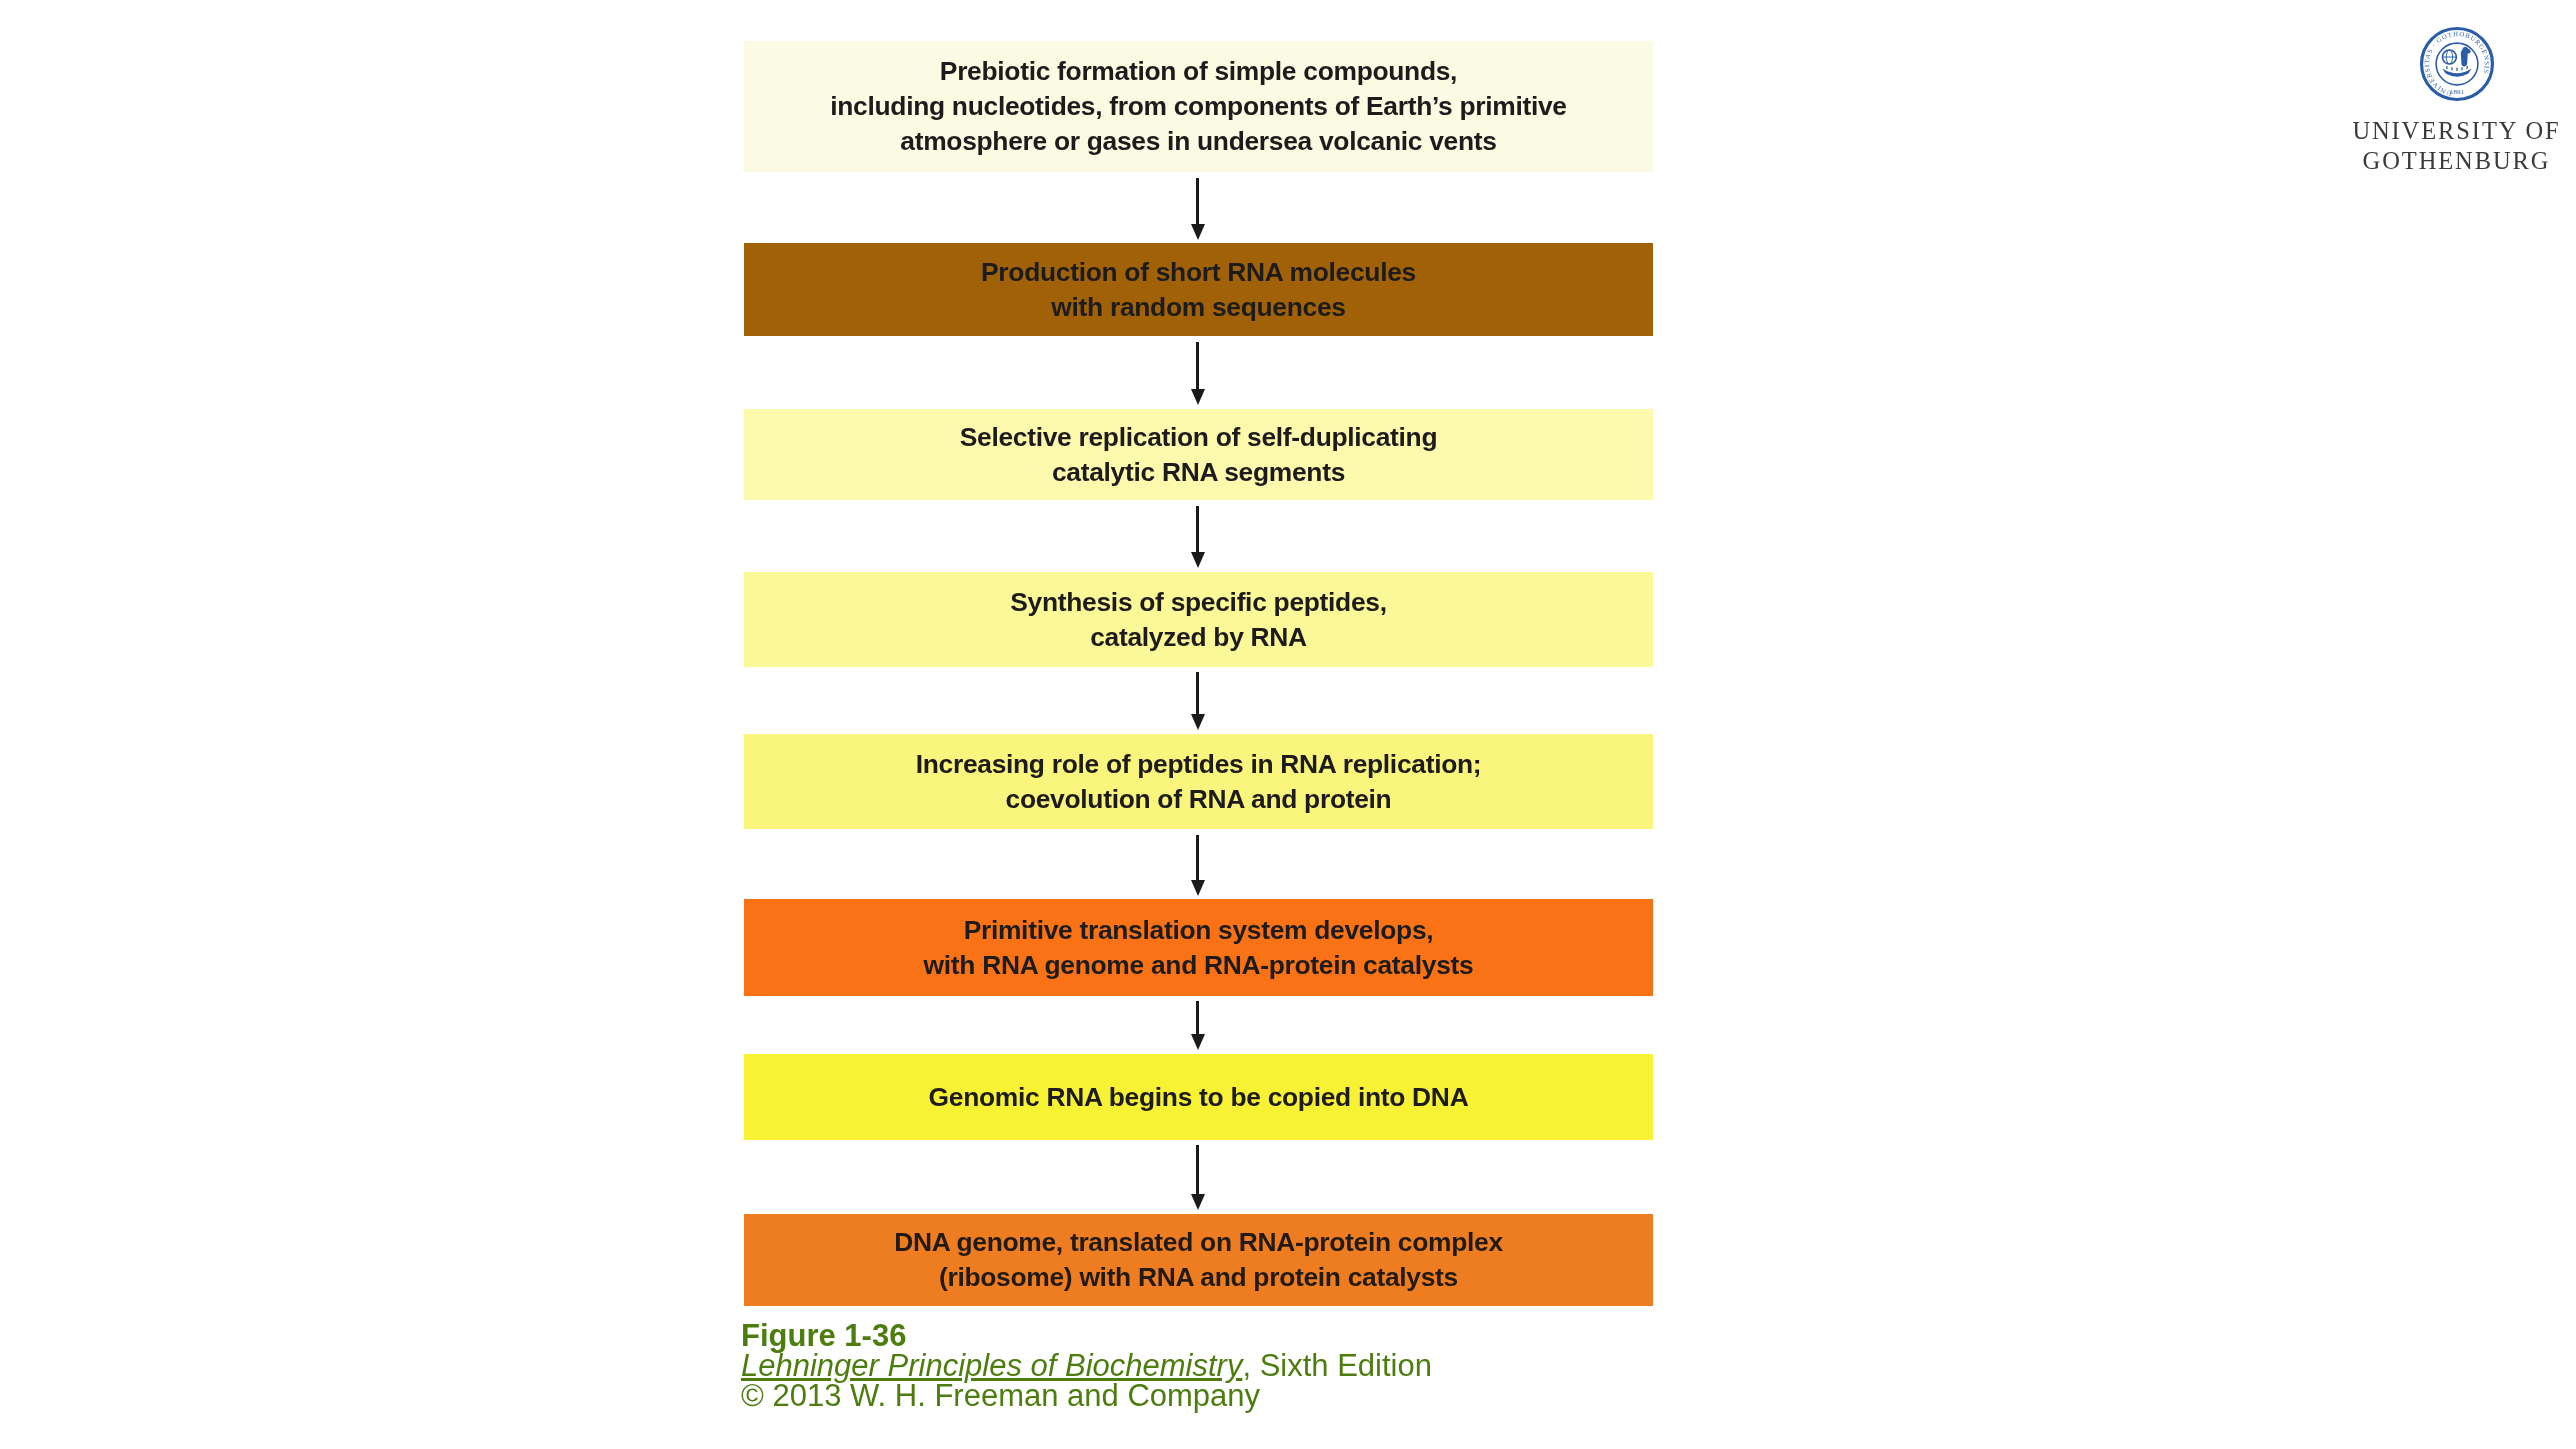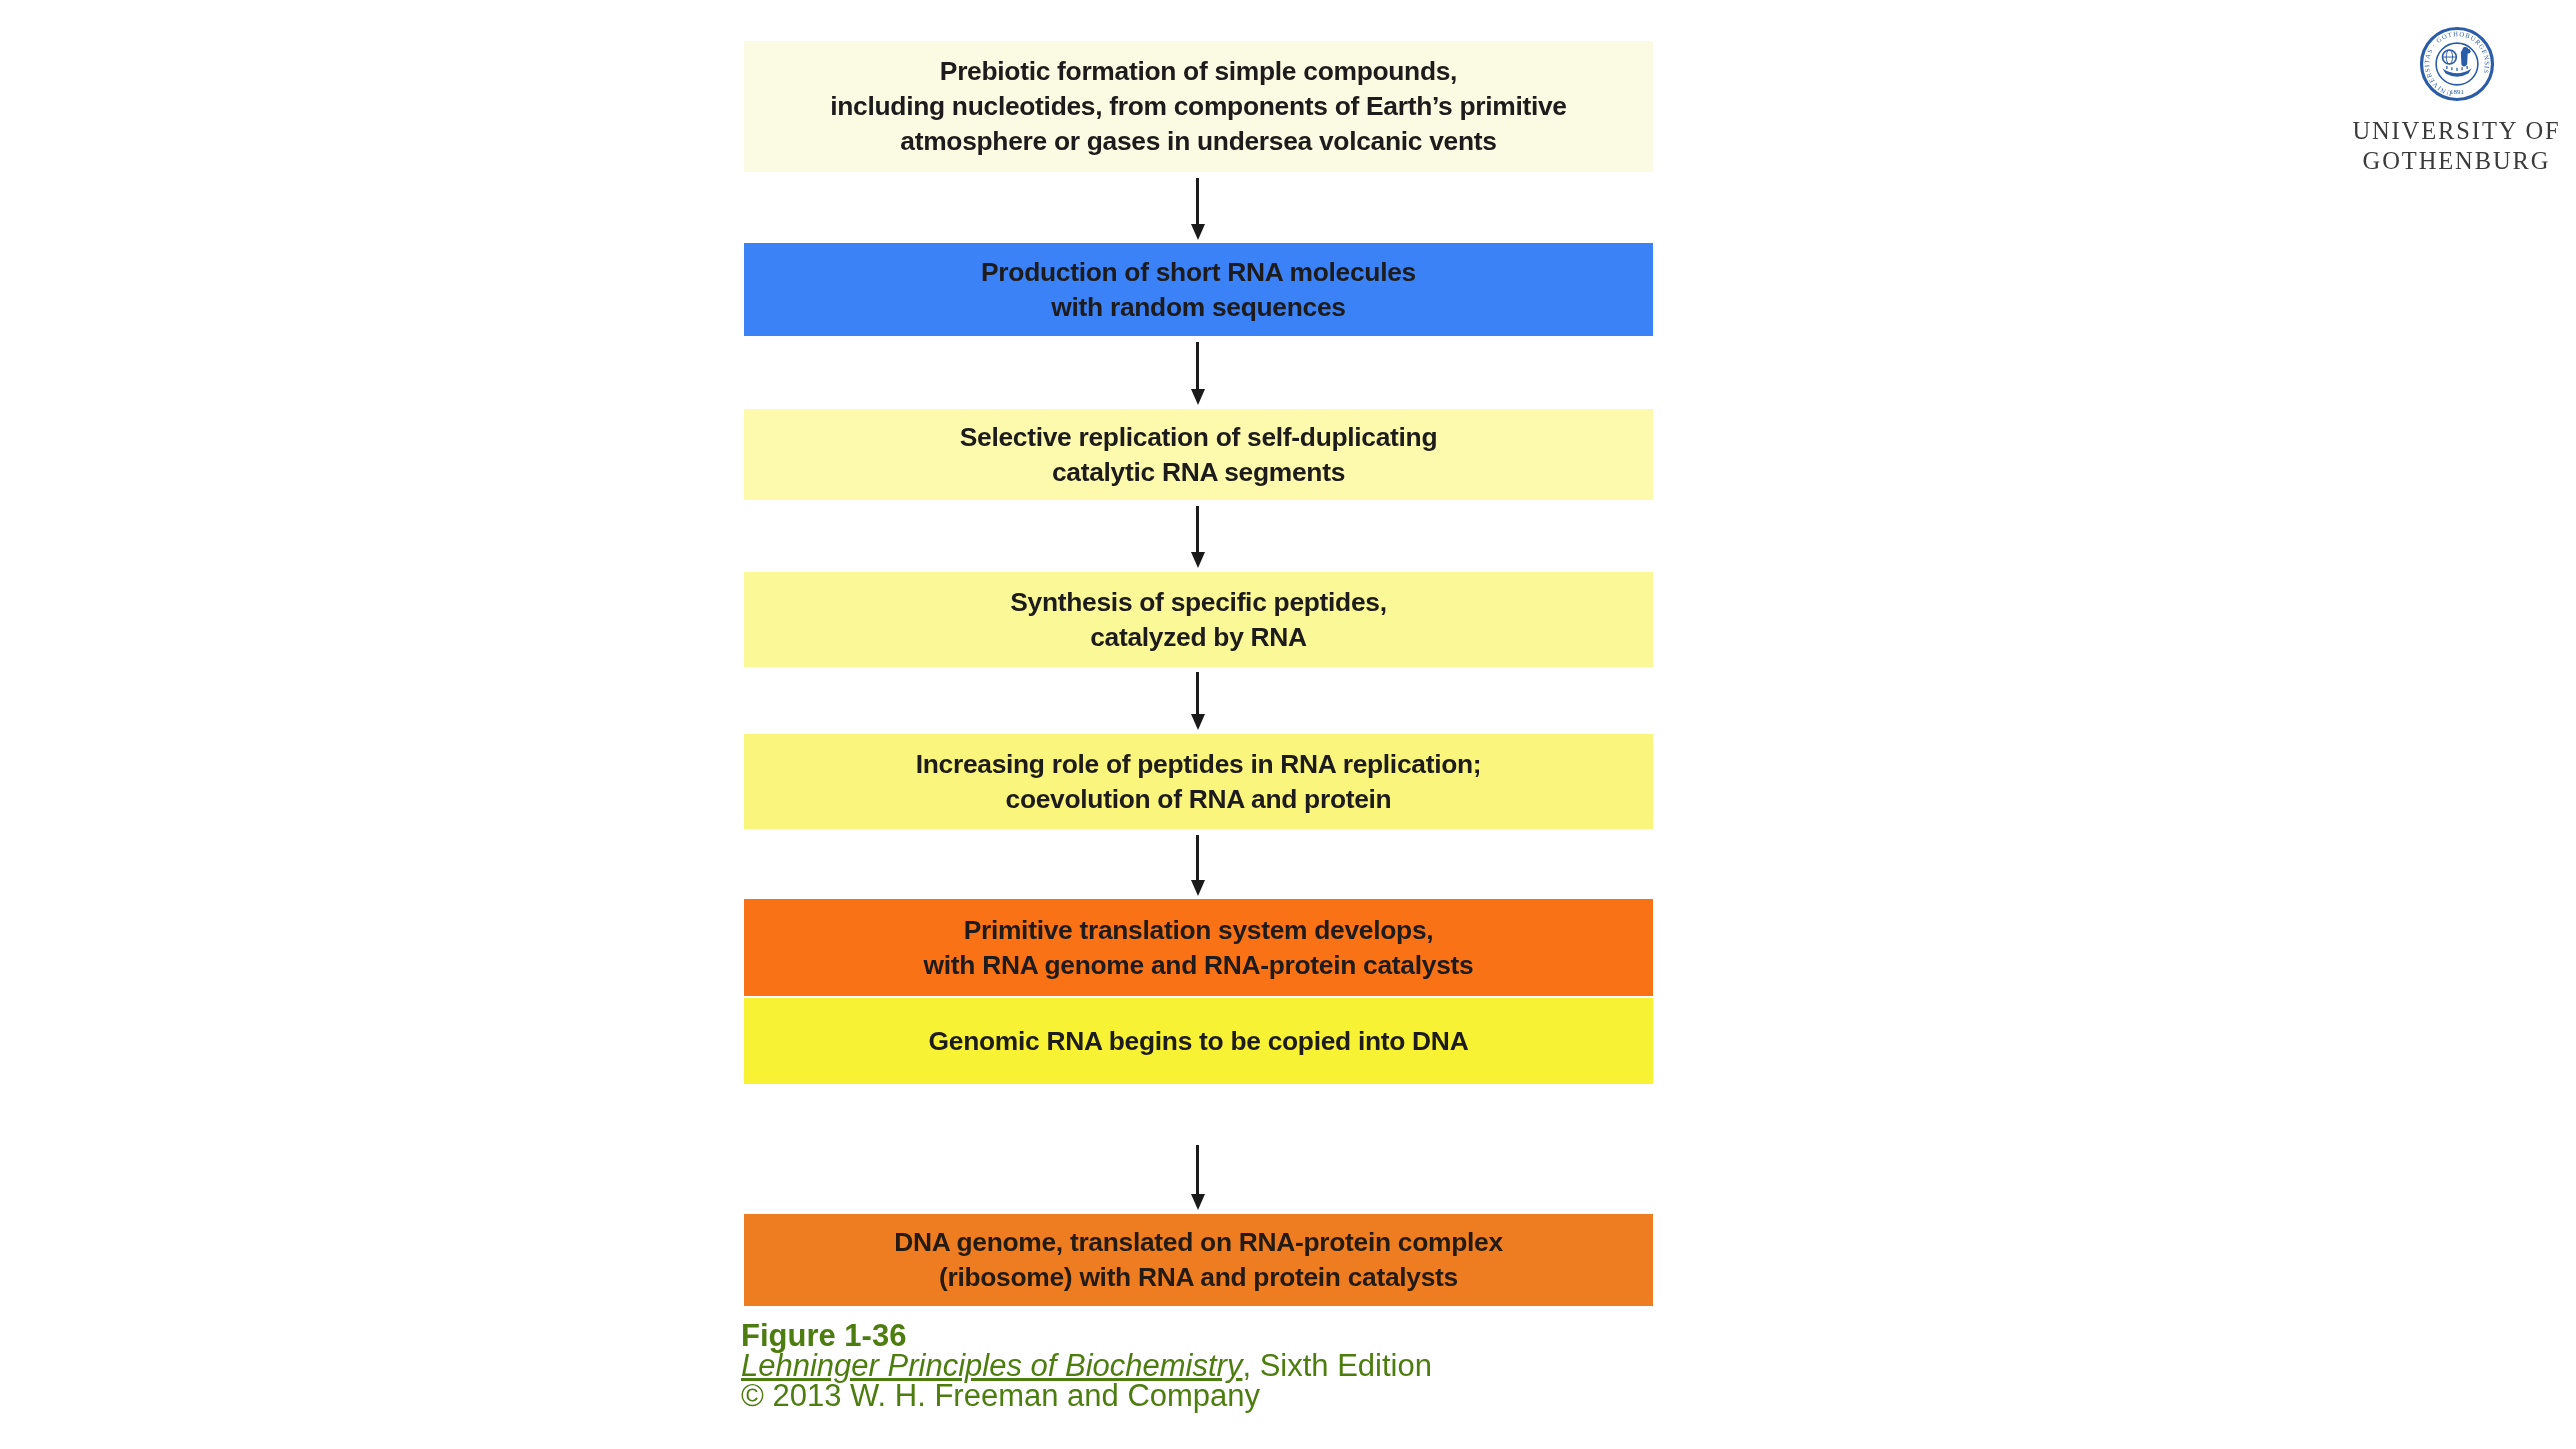--- a/index.html
+++ b/index.html
@@ -35,21 +35,21 @@
     letter-spacing: -0.3px;
     color: #1d1b1b;
     white-space: pre-line;
   }
   .s1 { top: 41px;   height: 131px; }
   .s2 { top: 243px;  height: 93px; }
   .s3 { top: 409px;  height: 91px; }
   .s4 { top: 572px;  height: 95px; }
   .s5 { top: 734px; height: 95px; }
   .s6 { top: 899px; height: 97px; }
-  .s7 { top: 998px; height: 86px; }
+  .s7 { top: 1054px; height: 86px; }
   .s8 { top: 1214px; height: 92px; align-items: center; }
   .s8 .step-text { color: #231a12; }
 
   
   .arrow {
     position: absolute;
     left: 1190px;
     width: 15.5px;
   }
   .arrow::before {
@@ -120,21 +120,21 @@
 
 <div class="slide">
 
   <div class="step s1" style="background-color: rgb(251, 250, 226);">
     <span class="step-text">Prebiotic formation of simple compounds,
 including nucleotides, from components of Earth’s primitive
 atmosphere or gases in undersea volcanic vents</span>
   </div>
   <div class="arrow a1"></div>
 
-  <div class="step s2" style="background-color: #3b82f6;">
+  <div class="step s2" style="background-color: #a16207;">
     <span class="step-text">Production of short RNA molecules
 with random sequences</span>
   </div>
   <div class="arrow a2"></div>
 
   <div class="step s3" style="background-color: rgb(253, 250, 174);">
     <span class="step-text">Selective replication of self-duplicating
 catalytic RNA segments</span>
   </div>
   <div class="arrow a3"></div>

